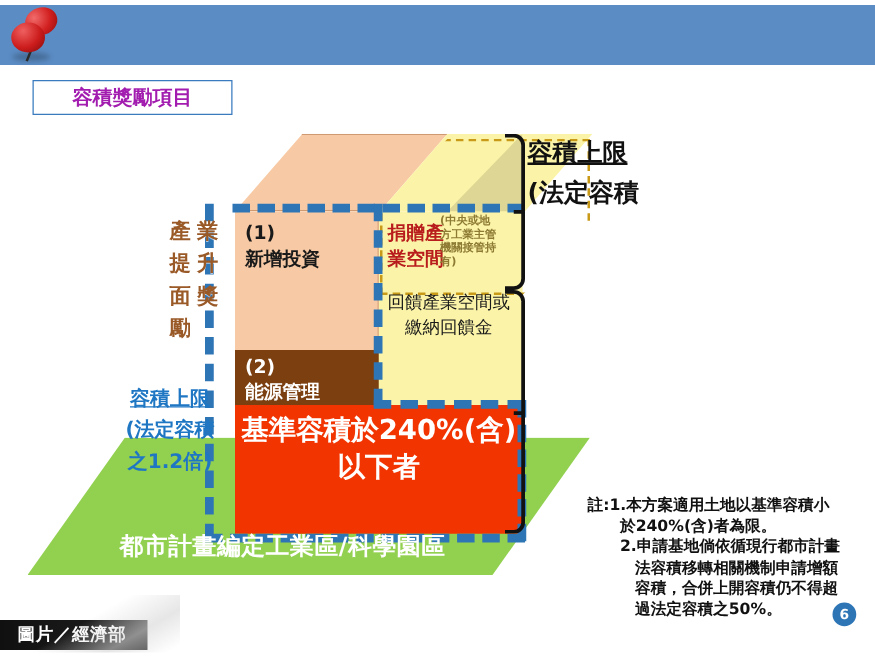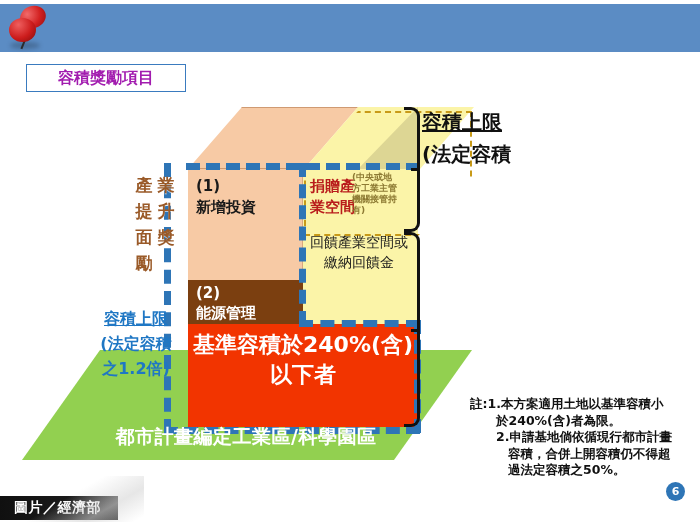--- a/index.html
+++ b/index.html
@@ -40,21 +40,21 @@
     font-size:16px;font-weight:bold;color:#a21caf;box-sizing:border-box;
   }
 
   
   .green-base{
     position:absolute;left:22px;top:350px;width:450px;height:110px;
     background:#92d050;
     clip-path:polygon(78px 0px, 450px 0px, 372px 110px, 0px 110px);
   }
   .green-base-label{
-    position:absolute;left:76px;top:424px;width:340px;
+    position:absolute;left:56px;top:424px;width:340px;
     text-align:center;font-size:19px;font-weight:bold;color:#ffffff;
     letter-spacing:.5px;white-space:nowrap;
   }
 
   
   
   .top-left-face{
     position:absolute;left:188px;top:107px;width:170px;height:62px;
     background:#f7caa5;border:1px solid #cf9a72;box-sizing:border-box;
     clip-path:polygon(54px 0px, 170px 0px, 116px 62px, 0px 62px);
@@ -307,20 +307,21 @@
     <div class="fn-line">
       <span>註:</span>
         <span>1.</span>
         <span>本方案適用土地以基準容積小</span>
     </div>
     <div class="fn-indent">於240%(含)者為限。</div>
     <div class="fn-line fn-indent">
       <span>2.</span>
         <span>申請基地倘依循現行都市計畫</span>
     </div>
+    <div class="fn-indent2">法容積移轉相關機制申請增額</div>
     <div class="fn-indent2">容積，合併上開容積仍不得超</div>
     <div class="fn-indent2">過法定容積之50%。</div>
   </div>
 
   <div class="page-num">6</div>
 
   <div class="watermark-bar"></div>
   <div class="watermark-text">圖片／經濟部</div>
   <div class="wm-glow"></div>
 

